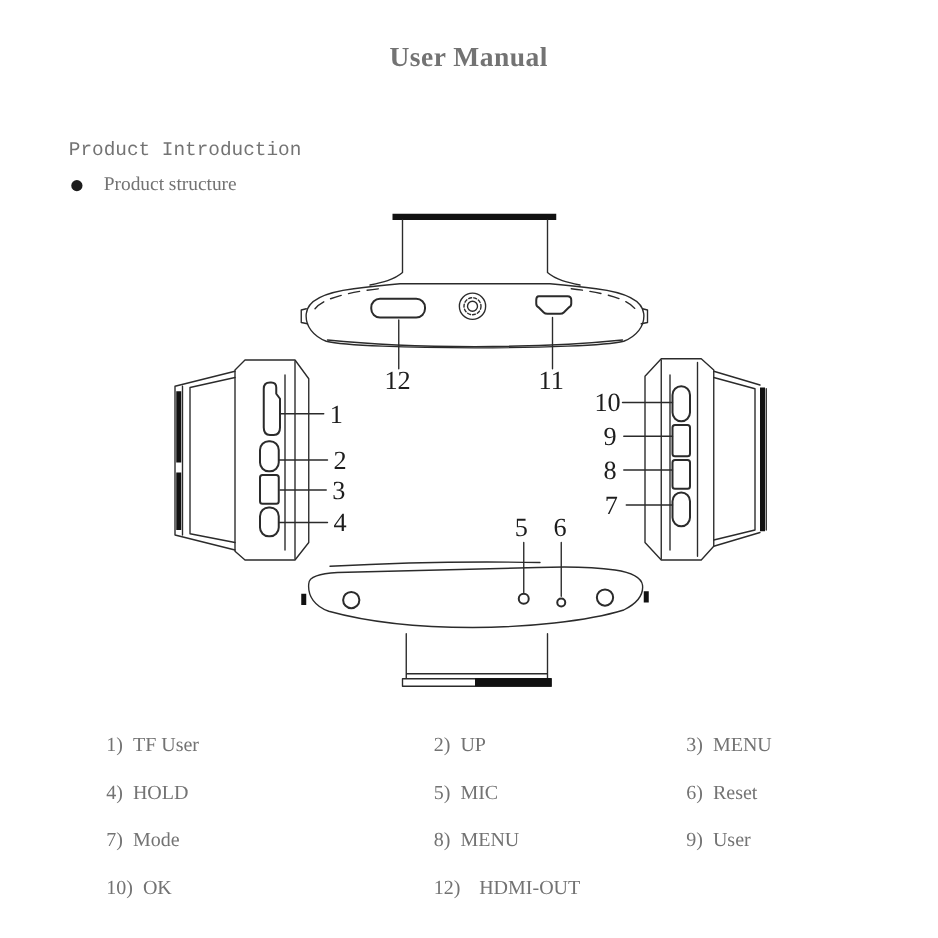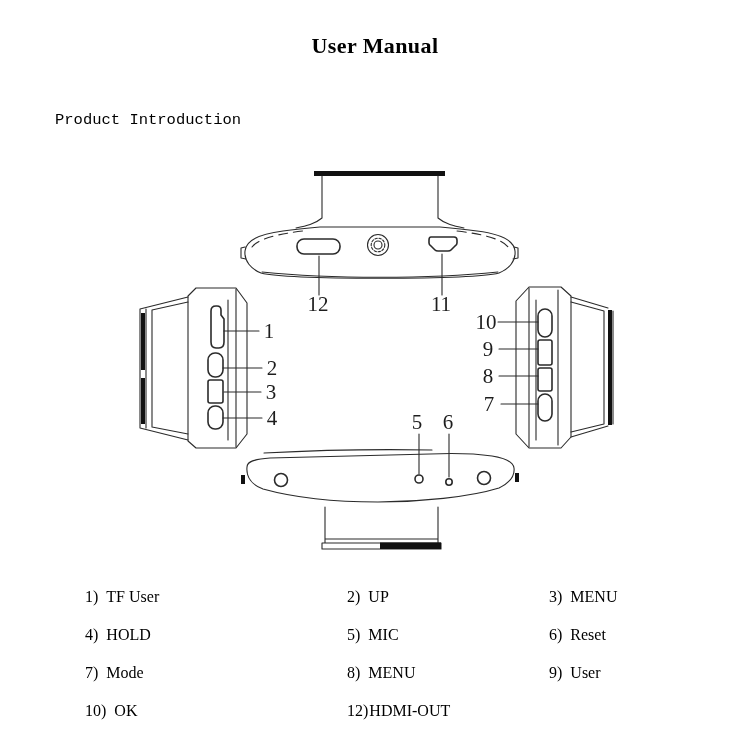--- a/index.html
+++ b/index.html
@@ -1,42 +1,46 @@
 <!DOCTYPE html>
 <html><head>
 <meta charset="utf-8">
 <style>
   html,body{margin:0;padding:0;background:#ffffff;}
   .frame{position:relative;width:750px;height:750px;background:#ffffff;overflow:hidden;
-         font-family:"Liberation Serif","DejaVu Serif",serif;color:#000000;}
+         font-family:"Liberation Serif","DejaVu Serif",serif;color:#737373;}
   .title{position:absolute;top:33px;left:0;right:0;text-align:center;
          font-weight:bold;font-size:22px;letter-spacing:.4px;}
   .intro-heading{position:absolute;left:55px;top:111px;font-size:15.5px;font-family:Liberation Mono, monospace;}
   .bullet-row{position:absolute;left:57px;top:139px;display:flex;align-items:center;gap:17px;}
   .dot{width:9px;height:9px;border-radius:50%;background:#1d1d1d;flex:0 0 auto;}
   .bullet-label{font-size:15.5px;}
   svg.diagram{position:absolute;left:0;top:0;width:750px;height:750px;}
   .ln{fill:none;stroke:#2b2b2b;stroke-width:1.1;stroke-linecap:round;stroke-linejoin:round;}
   .ln2{stroke-width:1.6;}
   .thick{fill:none;stroke:#111;stroke-width:4;stroke-linecap:butt;}
   .fillb{fill:#111;stroke:none;}
   .callout{font-family:"Liberation Serif","DejaVu Serif",serif;font-size:21px;fill:#1d1d1d;text-anchor:middle;}
   .legend{position:absolute;left:85px;top:588px;width:590px;display:grid;
           grid-template-columns:262px 202px 1fr;grid-auto-rows:38px;font-size:16px;}
   .cell{display:flex;align-items:flex-start;white-space:nowrap;}
   .num{margin-right:8px;}
-  .cell.tight .num{margin-right:1px;}
+  .cell.tight .num{margin-right:15px;}
 </style>
 </head>
 <body>
 
 <div class="frame">
 
   <div class="title">User Manual</div>
   <div class="intro-heading">Product Introduction</div>
+  <div class="bullet-row">
+    <span class="dot"></span>
+    <span class="bullet-label">Product structure</span>
+  </div>
 
   <svg class="diagram" viewBox="0 0 750 750">
 
     <g>
       <rect class="fillb" x="314" y="171" width="131" height="5"></rect>
       <path class="ln" d="M322,176 V218 M438,176 V218 M322,218 C315,224 306,226 296,228 M438,218 C445,224 454,226 464,228"></path>
       <path class="ln" d="M245,251 C246,240 259,234 283,231 C298,229 309,228 320,227 L440,227 C451,228 462,229 477,231 C501,234 514,240 515,251 C516,261 509,269 499,273 C471,280 289,280 261,273 C251,269 244,261 245,251 Z"></path>
       <path class="ln" stroke-dasharray="9 6" d="M252,247 C258,239 277,234 303,231 M457,231 C483,234 502,239 508,247"></path>
       <path class="ln" d="M262,272 C330,279 430,279 498,272"></path>
       <path class="ln" d="M245,247 L241,248 L241,258 L246,259 M514,247 L518,248 L518,258 L513,259"></path>

